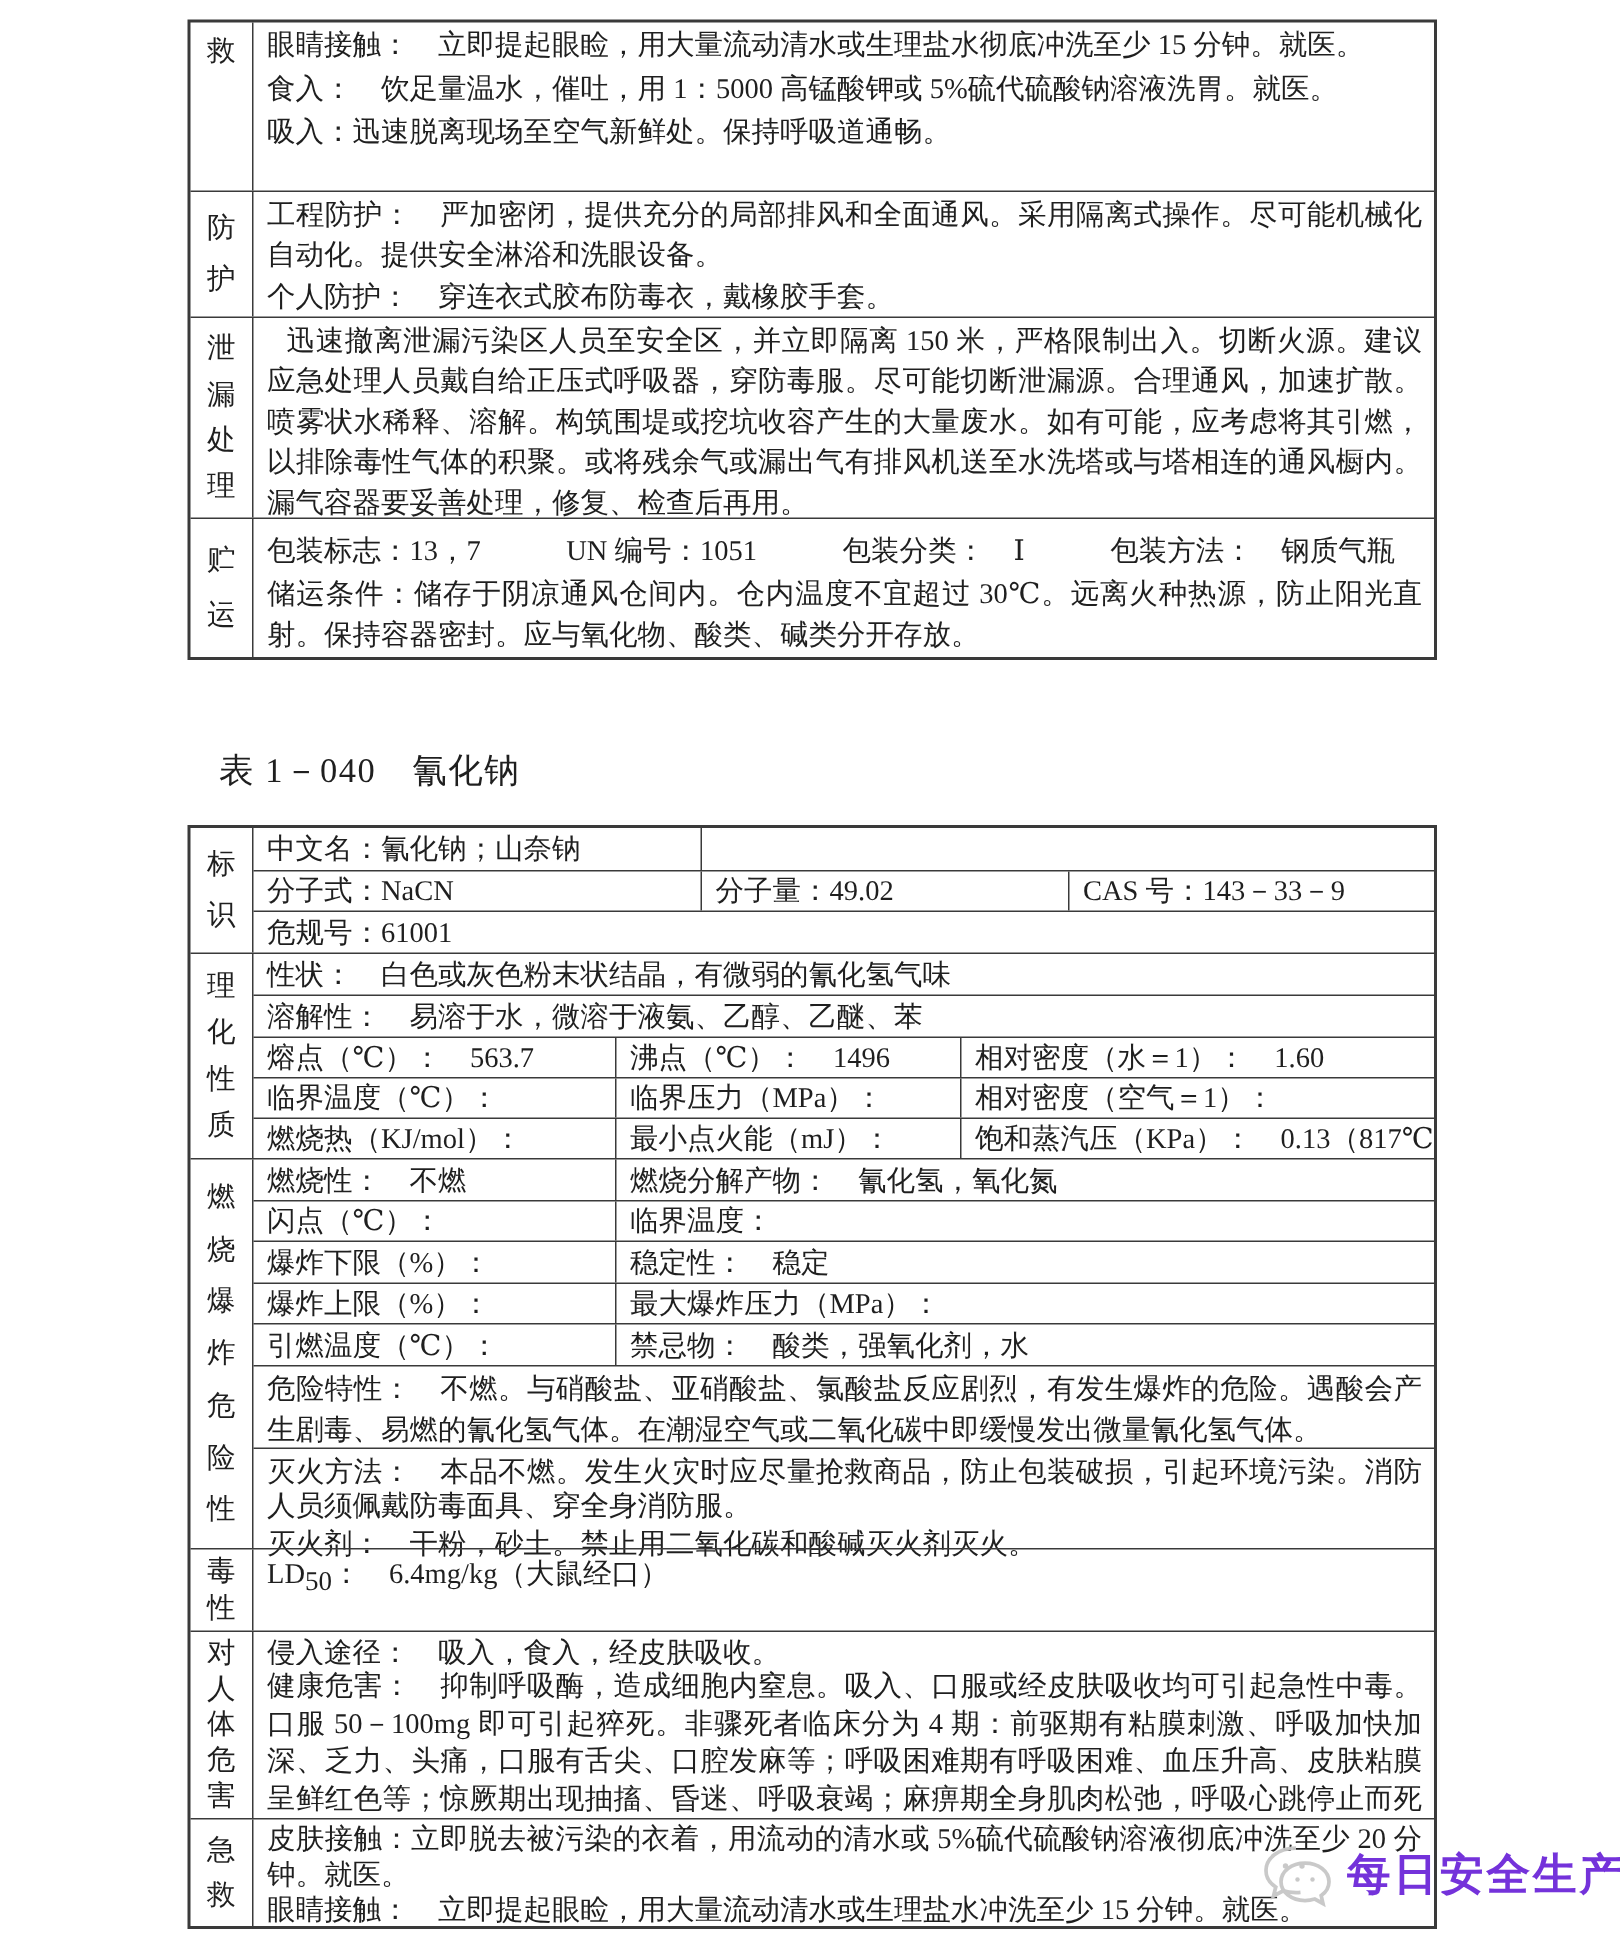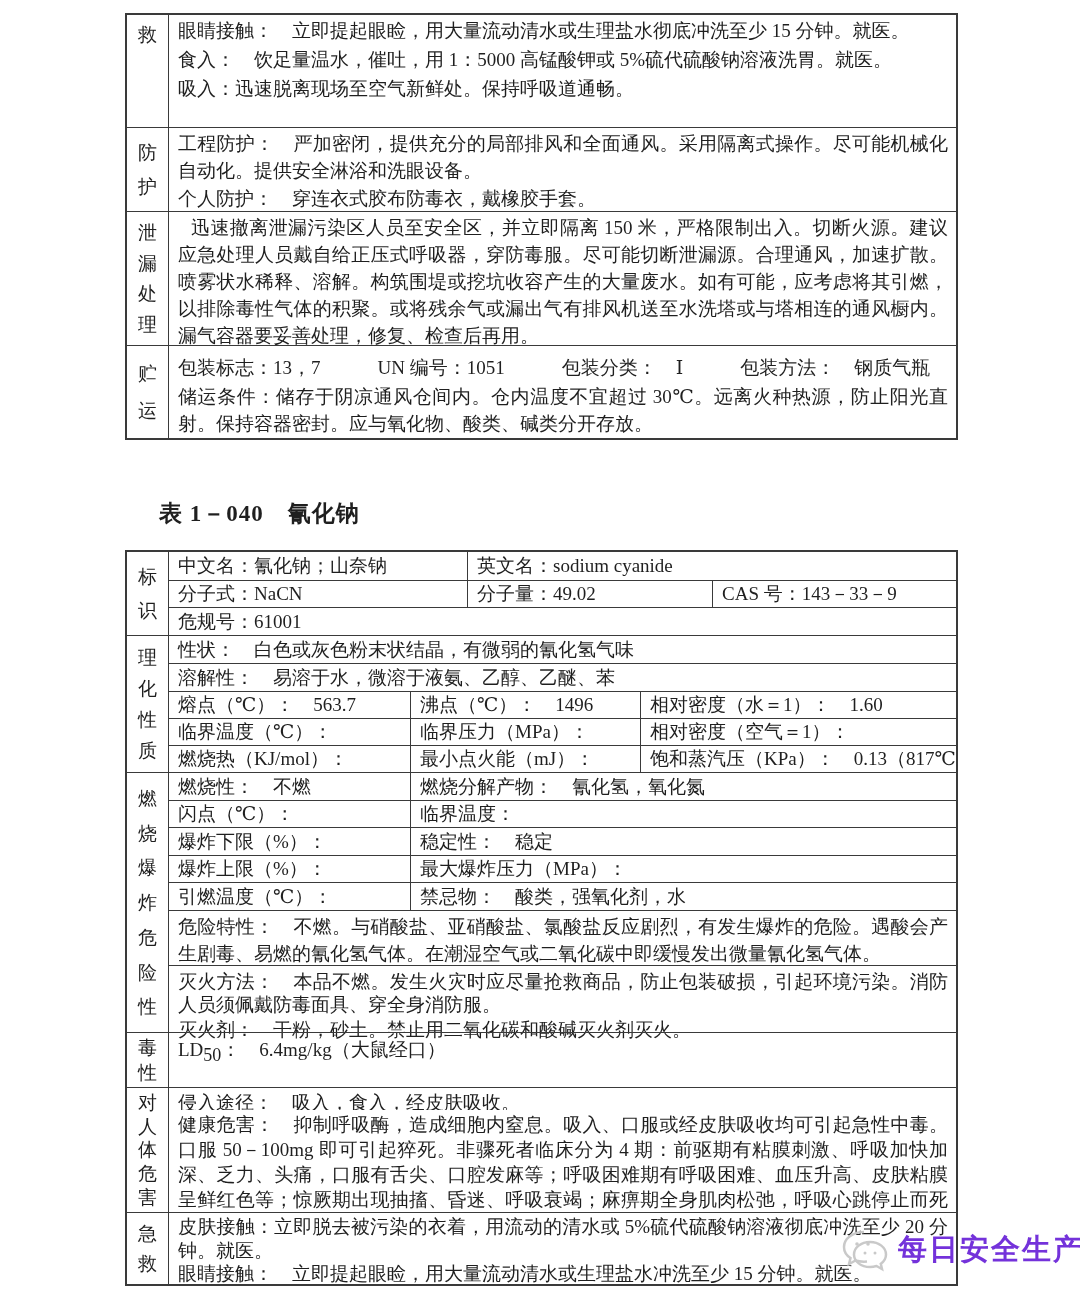--- a/index.html
+++ b/index.html
@@ -35,22 +35,22 @@
   }
   .br { border-right:1.5px solid #3a3a3a; }
   .w299 { flex:0 0 299px; } .w245 { flex:0 0 245px; }
   .w242 { flex:0 0 242px; } .w230 { flex:0 0 230px; }
   .cf { flex:1; min-width:0; }
   .indent1 { text-indent:13px; }
   .lh25 { line-height:25px; } .lh24 { line-height:24px; } .lh23 { line-height:23px; }
   .padtop6 { padding-top:6px; }
   sub { font-size:18px; }
   #doc-title {
-    position:absolute; left:159px; top:498px;
-    font-size:23px; font-weight:bold; letter-spacing:1px;
+    position:absolute; left:146px; top:498px;
+    font-size:23px; font-weight:normal; letter-spacing:1px;
   }
   #watermark {
     position:absolute; left:840px; top:1222px; width:240px; height:56px;
     display:flex; align-items:center; color:#6d28d9; opacity:0.95;
     pointer-events:none;
   }
   #watermark .wm-text { font-size:29px; font-weight:bold; letter-spacing:2px; white-space:nowrap; }
   #watermark svg { flex:0 0 58px; }
 </style>
 </head>
@@ -109,21 +109,20 @@
 <div class="tbl" id="t2" style="top:550px;">
 
   <div class="sec" style="height:83px;">
     <div class="lbl">
         <span>标</span>
         <span>识</span>
       </div>
     <div class="content">
       <div class="row" style="height:28px;">
         <div class="c w299 br">中文名：氰化钠；山奈钠</div>
-        <div class="c cf">英文名：sodium cyanide</div>
       </div>
       <div class="row" style="height:27px;">
         <div class="c w299 br">分子式：NaCN</div>
         <div class="c w245 br">分子量：49.02</div>
         <div class="c cf">CAS 号：143－33－9</div>
       </div>
       <div class="row" style="flex:1;">
         <div class="c cf">危规号：61001</div>
       </div>
     </div>

